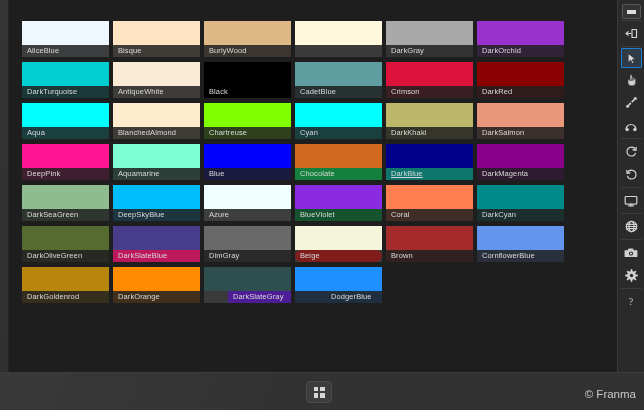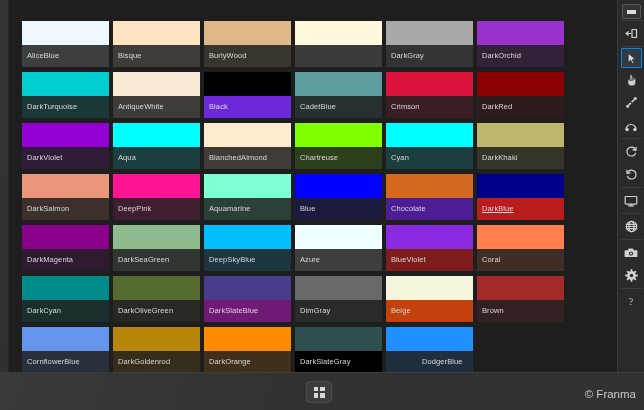--- a/index.html
+++ b/index.html
@@ -38,21 +38,21 @@
   #palette-grid {
     position: absolute;
     left: 13px; top: 21px;
     width: 610px;
     display: flex;
     flex-wrap: wrap;
     gap: 5px 4px;
   }
   .swatch-tile {
     width: 87px;
-    height: 46px;
+    height: 36px;
     overflow: hidden;
     display: flex;
     flex-direction: column;
     background: #3a3a3a;
   }
   .swatch-color {
     height: 24px;
     width: 100%;
     flex: none;
   }
@@ -197,38 +197,34 @@
         <div class="swatch-tile" title="DarkTurquoise">
           <div class="swatch-color" style="background: rgb(0, 206, 209);"></div>
           <div class="swatch-label" style="background: rgb(27, 56, 56);">DarkTurquoise</div>
         </div>
         <div class="swatch-tile" title="AntiqueWhite">
           <div class="swatch-color" style="background: rgb(250, 235, 215);"></div>
           <div class="swatch-label" style="background: rgb(62, 60, 57);">AntiqueWhite</div>
         </div>
         <div class="swatch-tile" title="Black">
           <div class="swatch-color" style="background: rgb(0, 0, 0);"></div>
-          <div class="swatch-label" style="background: #6d28d9;">Black</div>
+          <div class="swatch-label" style="background: #000000;">Black</div>
         </div>
         <div class="swatch-tile" title="CadetBlue">
           <div class="swatch-color" style="background: rgb(95, 158, 160);"></div>
           <div class="swatch-label" style="background: rgb(40, 49, 50);">CadetBlue</div>
         </div>
         <div class="swatch-tile" title="Crimson">
           <div class="swatch-color" style="background: rgb(220, 20, 60);"></div>
           <div class="swatch-label" style="background: rgb(58, 30, 36);">Crimson</div>
         </div>
         <div class="swatch-tile" title="DarkRed">
           <div class="swatch-color" style="background: rgb(139, 0, 0);"></div>
           <div class="swatch-label" style="background: rgb(47, 27, 27);">DarkRed</div>
         </div>
-        <div class="swatch-tile" title="DarkViolet">
-          <div class="swatch-color" style="background: rgb(148, 0, 211);"></div>
-          <div class="swatch-label" style="background: rgb(48, 27, 57);">DarkViolet</div>
-        </div>
         <div class="swatch-tile" title="Aqua">
           <div class="swatch-color" style="background: rgb(0, 255, 255);"></div>
           <div class="swatch-label" style="background: rgb(27, 63, 63);">Aqua</div>
         </div>
         <div class="swatch-tile" title="BlanchedAlmond">
           <div class="swatch-color" style="background: rgb(255, 235, 205);"></div>
           <div class="swatch-label" style="background: rgb(63, 60, 56);">BlanchedAlmond</div>
         </div>
         <div class="swatch-tile" title="Chartreuse">
           <div class="swatch-color" style="background: rgb(127, 255, 0);"></div>
@@ -253,89 +249,89 @@
         <div class="swatch-tile" title="Aquamarine">
           <div class="swatch-color" style="background: rgb(127, 255, 212);"></div>
           <div class="swatch-label" style="background: rgb(45, 63, 57);">Aquamarine</div>
         </div>
         <div class="swatch-tile" title="Blue">
           <div class="swatch-color" style="background: rgb(0, 0, 255);"></div>
           <div class="swatch-label" style="background: rgb(27, 27, 63);">Blue</div>
         </div>
         <div class="swatch-tile" title="Chocolate">
           <div class="swatch-color" style="background: rgb(210, 105, 30);"></div>
-          <div class="swatch-label" style="background: #4c1d95;">Chocolate</div>
+          <div class="swatch-label" style="background: #15803d;">Chocolate</div>
         </div>
         <div class="swatch-tile" title="DarkBlue">
           <div class="swatch-color" style="background: rgb(0, 0, 139);"></div>
-          <div class="swatch-label" style="background: #b91c1c; text-decoration: underline;">DarkBlue</div>
+          <div class="swatch-label" style="background: #0f766e; text-decoration: underline;">DarkBlue</div>
         </div>
         <div class="swatch-tile" title="DarkMagenta">
           <div class="swatch-color" style="background: rgb(139, 0, 139);"></div>
           <div class="swatch-label" style="background: rgb(47, 27, 47);">DarkMagenta</div>
         </div>
         <div class="swatch-tile" title="DarkSeaGreen">
           <div class="swatch-color" style="background: rgb(143, 188, 143);"></div>
           <div class="swatch-label" style="background: rgb(47, 53, 47);">DarkSeaGreen</div>
         </div>
         <div class="swatch-tile" title="DeepSkyBlue">
           <div class="swatch-color" style="background: rgb(0, 191, 255);"></div>
           <div class="swatch-label" style="background: rgb(27, 54, 63);">DeepSkyBlue</div>
         </div>
         <div class="swatch-tile" title="Azure">
           <div class="swatch-color" style="background: rgb(240, 255, 255);"></div>
           <div class="swatch-label" style="background: rgb(61, 63, 63);">Azure</div>
         </div>
         <div class="swatch-tile" title="BlueViolet">
           <div class="swatch-color" style="background: rgb(138, 43, 226);"></div>
-          <div class="swatch-label" style="background: #7f1d1d;">BlueViolet</div>
+          <div class="swatch-label" style="background: #14532d;">BlueViolet</div>
         </div>
         <div class="swatch-tile" title="Coral">
           <div class="swatch-color" style="background: rgb(255, 127, 80);"></div>
           <div class="swatch-label" style="background: rgb(63, 45, 38);">Coral</div>
         </div>
         <div class="swatch-tile" title="DarkCyan">
           <div class="swatch-color" style="background: rgb(0, 139, 139);"></div>
           <div class="swatch-label" style="background: rgb(27, 47, 47);">DarkCyan</div>
         </div>
         <div class="swatch-tile" title="DarkOliveGreen">
           <div class="swatch-color" style="background: rgb(85, 107, 47);"></div>
           <div class="swatch-label" style="background: rgb(39, 42, 34);">DarkOliveGreen</div>
         </div>
         <div class="swatch-tile" title="DarkSlateBlue">
           <div class="swatch-color" style="background: rgb(72, 61, 139);"></div>
-          <div class="swatch-label" style="background: #701a75;">DarkSlateBlue</div>
+          <div class="swatch-label" style="background: #be185d;">DarkSlateBlue</div>
         </div>
         <div class="swatch-tile" title="DimGray">
           <div class="swatch-color" style="background: rgb(105, 105, 105);"></div>
           <div class="swatch-label" style="background: rgb(42, 42, 42);">DimGray</div>
         </div>
         <div class="swatch-tile" title="Beige">
           <div class="swatch-color" style="background: rgb(245, 245, 220);"></div>
-          <div class="swatch-label" style="background: #c2410c;">Beige</div>
+          <div class="swatch-label" style="background: #7f1d1d; border-radius: 9px;">Beige</div>
         </div>
         <div class="swatch-tile" title="Brown">
           <div class="swatch-color" style="background: rgb(165, 42, 42);"></div>
           <div class="swatch-label" style="background: rgb(50, 33, 33);">Brown</div>
         </div>
         <div class="swatch-tile" title="CornflowerBlue">
           <div class="swatch-color" style="background: rgb(100, 149, 237);"></div>
           <div class="swatch-label" style="background: rgb(41, 48, 60);">CornflowerBlue</div>
         </div>
         <div class="swatch-tile" title="DarkGoldenrod">
           <div class="swatch-color" style="background: rgb(184, 134, 11);"></div>
           <div class="swatch-label" style="background: rgb(53, 46, 29);">DarkGoldenrod</div>
         </div>
         <div class="swatch-tile" title="DarkOrange">
           <div class="swatch-color" style="background: rgb(255, 140, 0);"></div>
           <div class="swatch-label" style="background: rgb(63, 47, 27);">DarkOrange</div>
         </div>
         <div class="swatch-tile" title="DarkSlateGray">
           <div class="swatch-color" style="background: rgb(47, 79, 79);"></div>
-          <div class="swatch-label" style="background: #000000;">DarkSlateGray</div>
+          <div class="swatch-label" style="background: #4c1d95; margin-left: 24px;">DarkSlateGray</div>
         </div>
         <div class="swatch-tile" title="DodgerBlue">
           <div class="swatch-color" style="background: rgb(30, 144, 255);"></div>
           <div class="swatch-label" style="background: rgb(31, 47, 63); padding-left: 36px;">DodgerBlue</div>
         </div>
       </div>
   </div>
 
   <div id="right-toolbar">
       <div class="tb-btn framed" title="Minimize">

